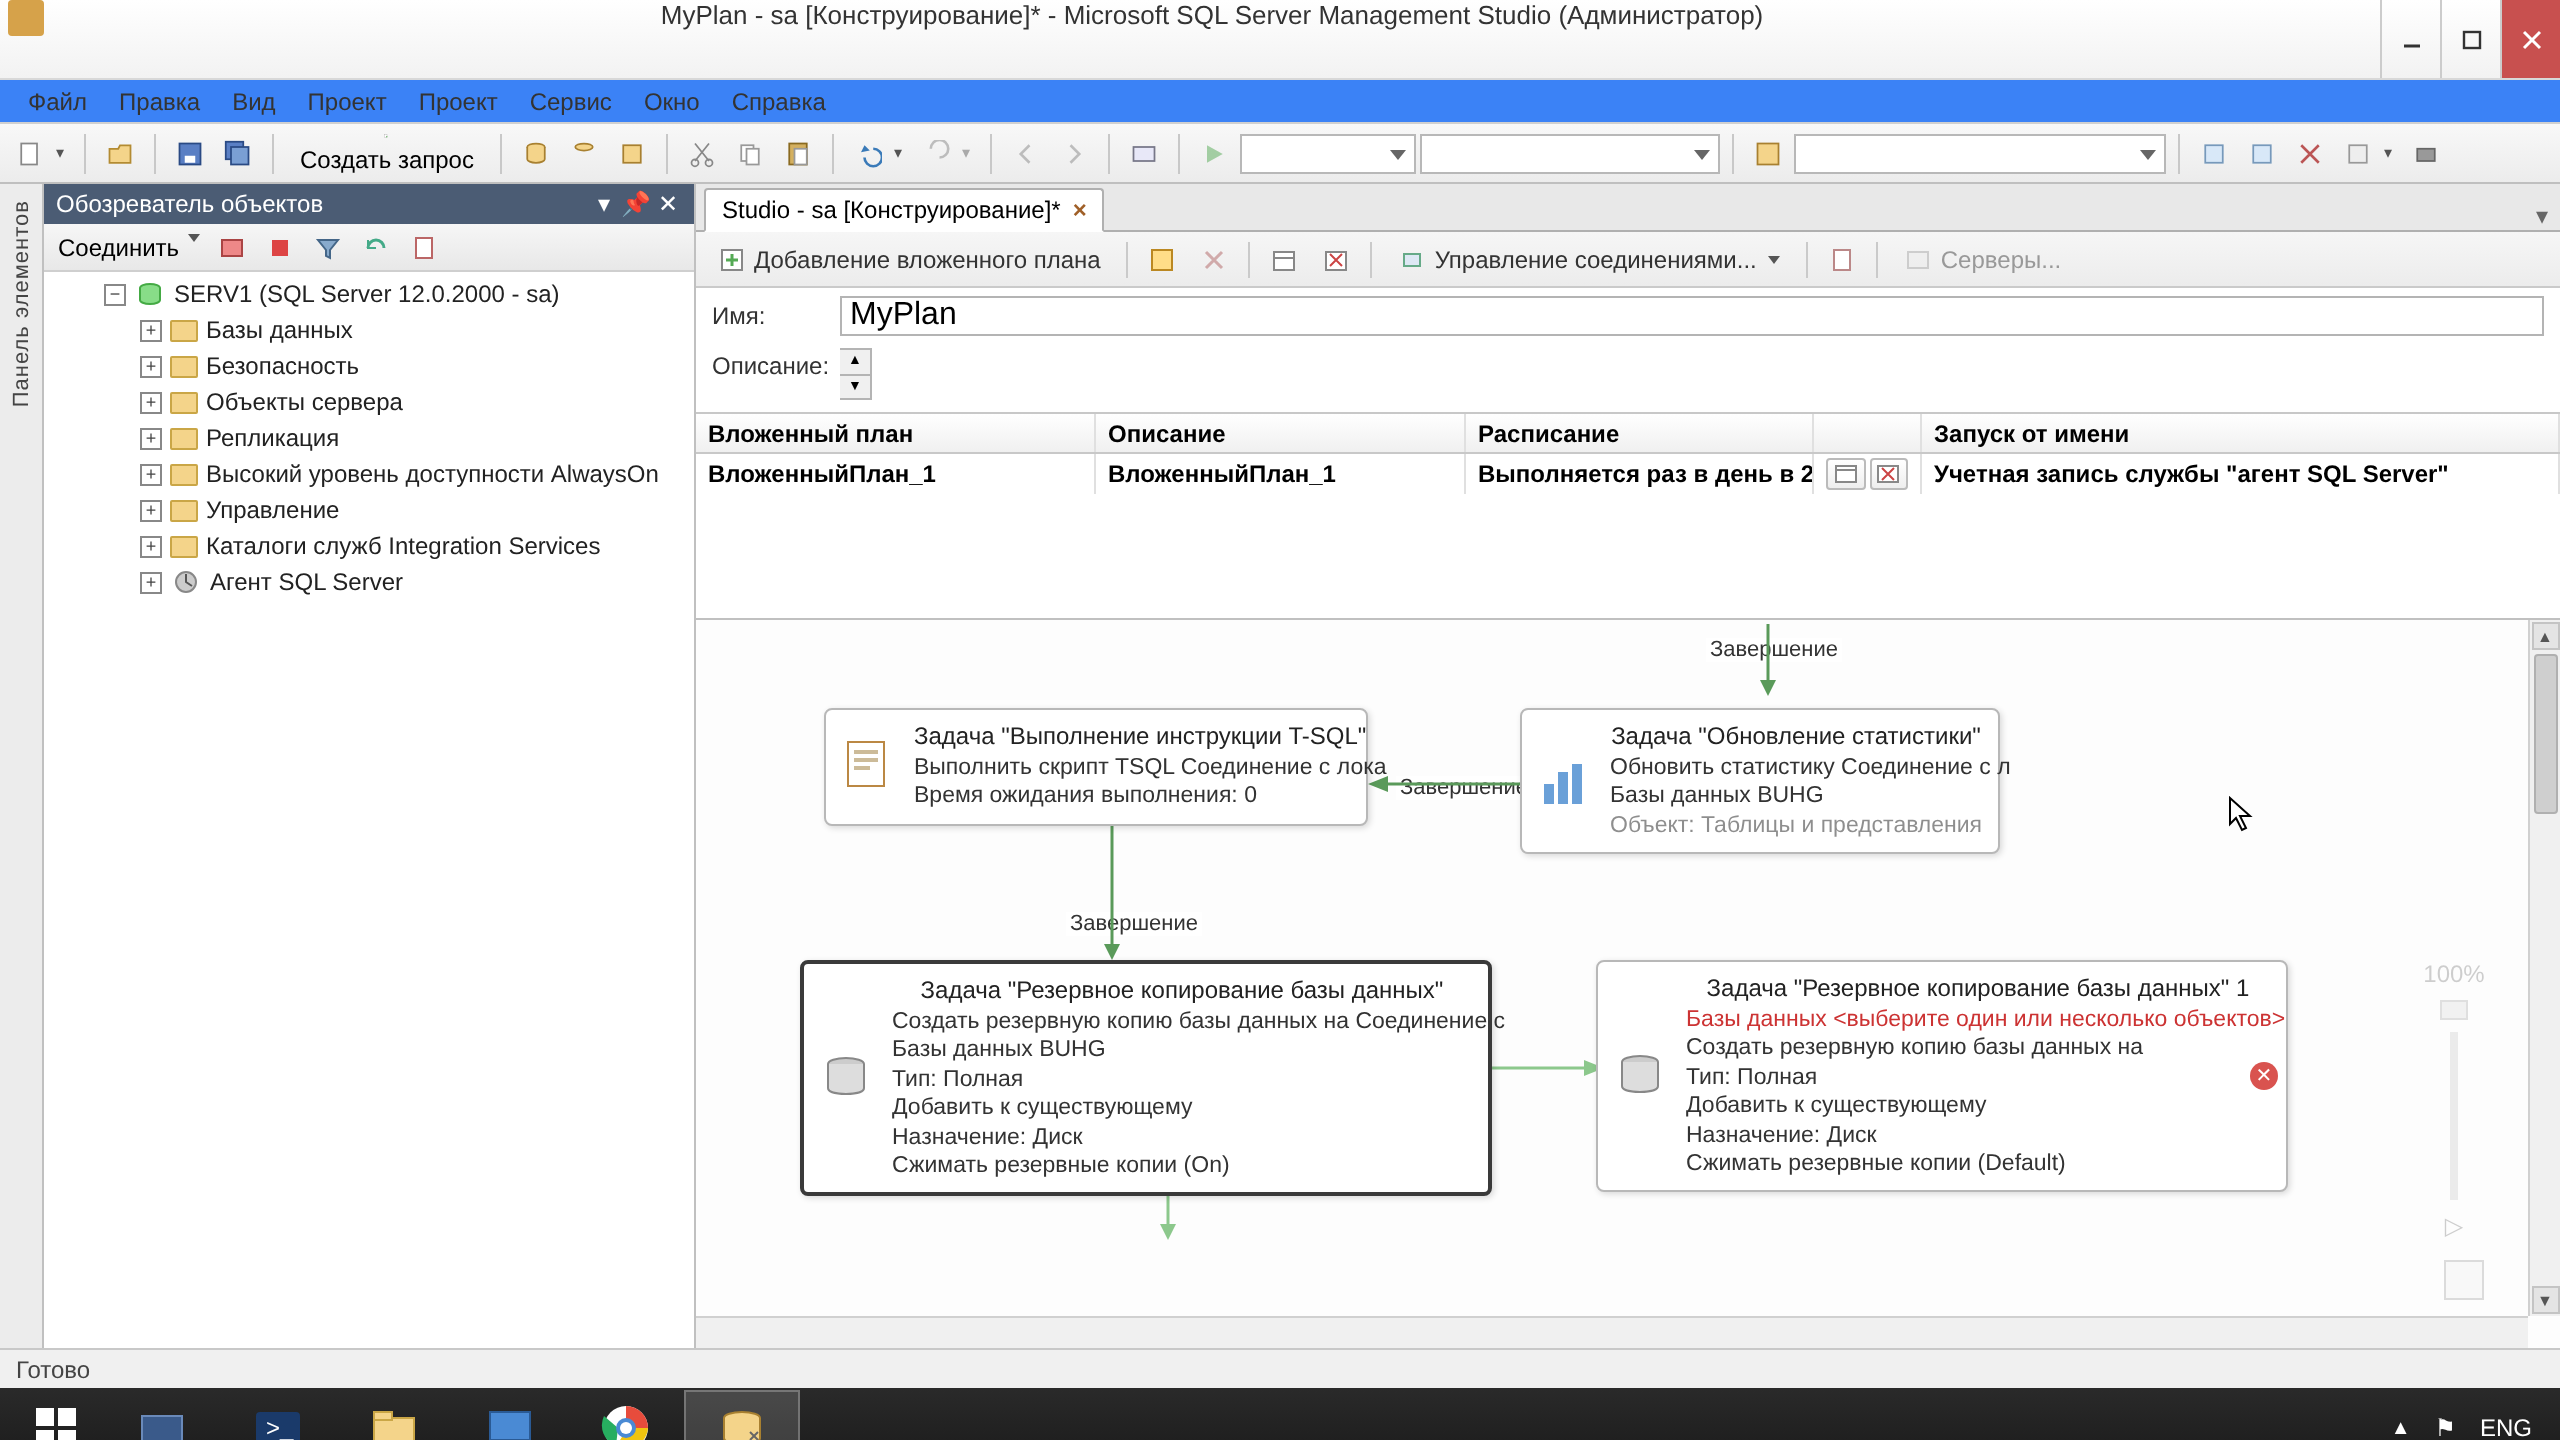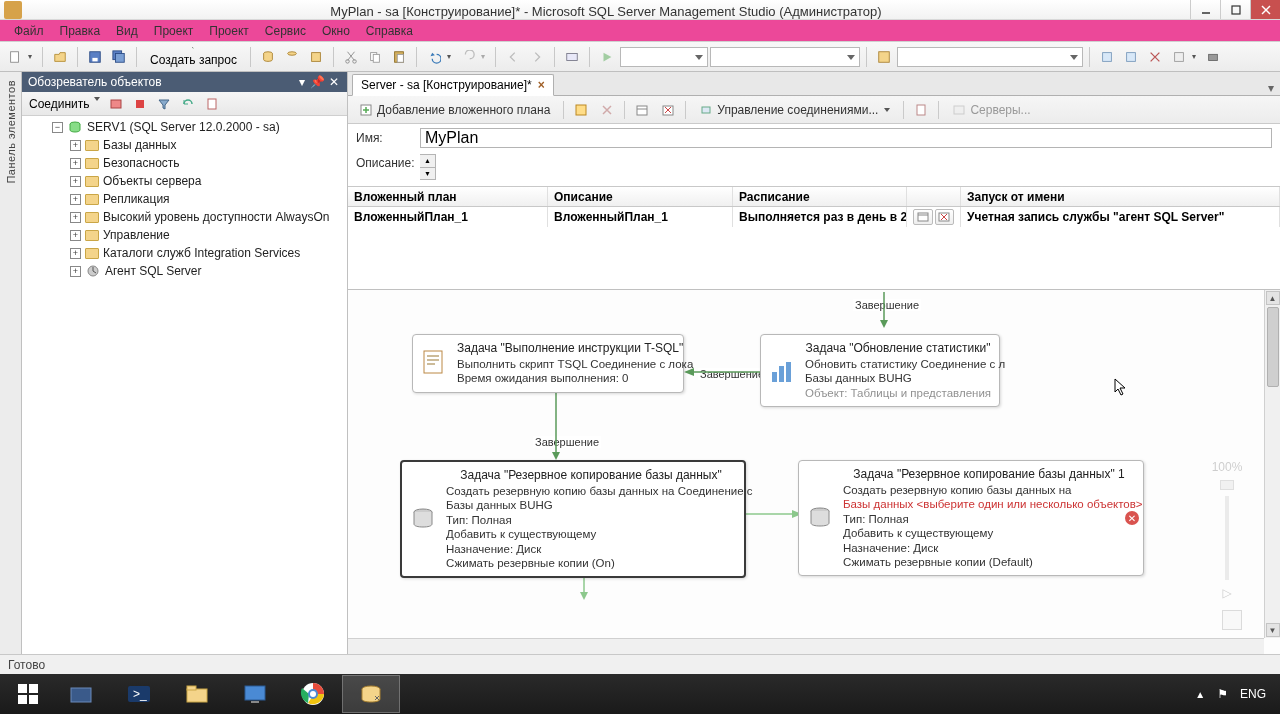--- a/index.html
+++ b/index.html
@@ -1,28 +1,28 @@
 <!DOCTYPE html>
 <html><head>
 <meta charset="utf-8">
 <style>
 * { margin: 0; padding: 0; box-sizing: border-box; font-family: "Segoe UI", Tahoma, sans-serif; font-size: 12px; }
 html, body { width: 1280px; height: 720px; overflow: hidden; background: #fff; }
 
 
-.titlebar { height: 20px; background: linear-gradient(#fff, #f2f2f2); display: flex; align-items: flex-end; position: relative; border-bottom: 1px solid #d8d8d8; }
+.titlebar { height: 40px; background: linear-gradient(#fff, #f2f2f2); display: flex; align-items: flex-start; position: relative; border-bottom: 1px solid #d8d8d8; }
 .titlebar .app-icon { width: 18px; height: 18px; margin-left: 4px; background: #d6a24a; border-radius: 2px; position: relative; }
 .titlebar .title { flex: 1; text-align: center; font-size: 13px; color: #333; }
 .titlebar .win-btns { display: flex; height: 100%; }
 .titlebar .win-btn { width: 30px; display: flex; align-items: center; justify-content: center; border-left: 1px solid #ccc; }
 .titlebar .win-btn.close { background: #c8504f; color: #fff; }
 .titlebar .win-btn svg { width: 10px; height: 10px; }
 
 
-.menubar { height: 22px; background: #ec4899; display: flex; align-items: center; padding: 0 6px; border-bottom: 1px solid #d0d0d0; }
+.menubar { height: 22px; background: #3b82f6; display: flex; align-items: center; padding: 0 6px; border-bottom: 1px solid #d0d0d0; }
 .menubar .menu-item { padding: 2px 8px; color: #333; cursor: default; }
 
 
 .toolbar { height: 30px; background: linear-gradient(#f8f8f8,#ececec); display: flex; align-items: center; padding: 0 4px; border-bottom: 1px solid #bfbfbf; gap: 2px; }
 .toolbar .sep { width: 1px; height: 20px; background: #c8c8c8; margin: 0 4px; }
 .tb-btn { width: 22px; height: 22px; display: flex; align-items: center; justify-content: center; border: 1px solid transparent; border-radius: 2px; cursor: default; }
 .tb-btn svg { width: 14px; height: 14px; }
 .tb-text-btn { height: 22px; padding: 0 6px; display: flex; align-items: center; gap: 4px; border: 1px solid transparent; border-radius: 2px; flex-direction: column; }
 .tb-combo { border: 1px solid #b8b8b8; background: #fff; height: 20px; min-width: 80px; display: flex; align-items: center; padding: 0 14px 0 4px; position: relative; color: #888; }
 .tb-combo::after { content: ""; position: absolute; right: 4px; top: 7px; border-left: 4px solid transparent; border-right: 4px solid transparent; border-top: 5px solid #666; }
@@ -408,21 +408,21 @@
             </svg>
           </div>
           <span class="label">Агент SQL Server</span>
         </div>
     </div>
   </div>
 
   <div class="docarea">
     <div class="doc-tabs">
       <div class="doc-tab">
-        <span>Server - sa [Конструирование]*</span>
+        <span>Studio - sa [Конструирование]*</span>
         <span class="tab-close">×</span>
       </div>
       <div class="spacer"></div>
       <div class="menu-drop">▾</div>
     </div>
 
     <div class="doc-toolbar">
       <div class="doc-tb-btn">
         <svg width="14" height="14" viewBox="0 0 14 14">
             <rect x="2" y="2" width="10" height="10" fill="#fff" stroke="#888"></rect>
@@ -597,22 +597,22 @@
 
         <div class="task" style="left:450px; top:170px; width:346px;">
           <div class="task-icon">
               <svg width="28" height="30" viewBox="0 0 28 30">
                 <ellipse cx="14" cy="8" rx="9" ry="3" fill="#ccc" stroke="#888"></ellipse>
                 <path d="M5 8v12c0 2 4 3 9 3s9-1 9-3V8" fill="#ddd" stroke="#888"></path>
               </svg>
             </div>
           <div class="err-badge">✕</div>
           <div class="task-title">Задача "Резервное копирование базы данных" 1</div>
+          <div class="task-line red-text">Базы данных &lt;выберите один или несколько объектов&gt;</div>
           <div class="task-line">Создать резервную копию базы данных на</div>
-          <div class="task-line red-text">Базы данных &lt;выберите один или несколько объектов&gt;</div>
           <div class="task-line">Тип: Полная</div>
           <div class="task-line">Добавить к существующему</div>
           <div class="task-line">Назначение: Диск</div>
           <div class="task-line">Сжимать резервные копии (Default)</div>
         </div>
 
         <svg style="position:absolute; left:766px; top:88px;" width="14" height="18">
             <path d="M1 1 L1 14 L4 11 L7 17 L9 16 L6 10 L11 10 Z" fill="#fff" stroke="#000" stroke-width="1"></path>
           </svg>
 

